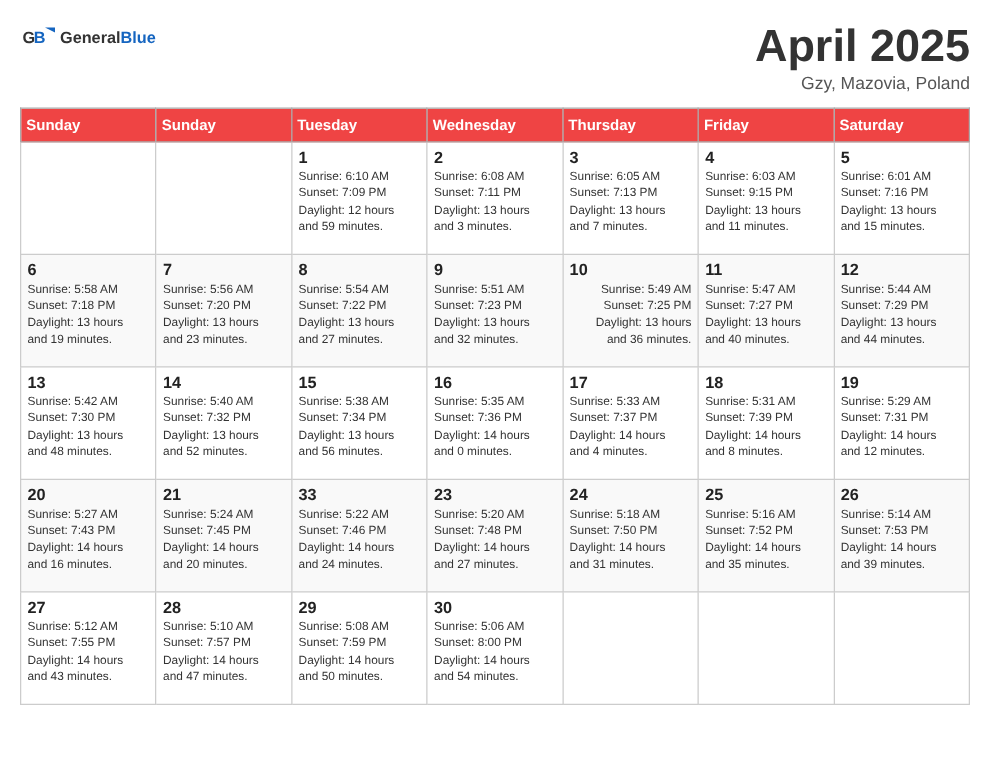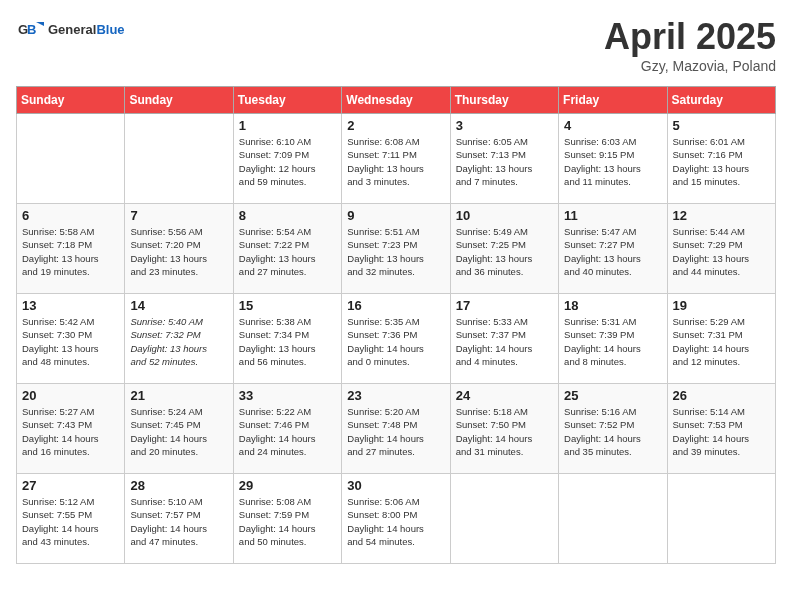--- a/index.html
+++ b/index.html
@@ -177,21 +177,21 @@
         </td>
         <td>
           <span class="day-number">9</span>
           <div class="day-info" style="white-space: pre-line;">Sunrise: 5:51 AM
 Sunset: 7:23 PM
 Daylight: 13 hours
 and 32 minutes.</div>
         </td>
         <td>
           <span class="day-number">10</span>
-          <div class="day-info" style="white-space: pre-line;">Sunrise: 5:49 AM
+          <div class="day-info" style="white-space: pre-line; text-align: right;">Sunrise: 5:49 AM
 Sunset: 7:25 PM
 Daylight: 13 hours
 and 36 minutes.</div>
         </td>
         <td>
           <span class="day-number">11</span>
           <div class="day-info" style="white-space: pre-line;">Sunrise: 5:47 AM
 Sunset: 7:27 PM
 Daylight: 13 hours
 and 40 minutes.</div>
@@ -207,21 +207,21 @@
       <tr>
         <td>
           <span class="day-number">13</span>
           <div class="day-info" style="white-space: pre-line;">Sunrise: 5:42 AM
 Sunset: 7:30 PM
 Daylight: 13 hours
 and 48 minutes.</div>
         </td>
         <td>
           <span class="day-number">14</span>
-          <div class="day-info" style="white-space: pre-line; font-style: italic;">Sunrise: 5:40 AM
+          <div class="day-info" style="white-space: pre-line;">Sunrise: 5:40 AM
 Sunset: 7:32 PM
 Daylight: 13 hours
 and 52 minutes.</div>
         </td>
         <td>
           <span class="day-number">15</span>
           <div class="day-info" style="white-space: pre-line;">Sunrise: 5:38 AM
 Sunset: 7:34 PM
 Daylight: 13 hours
 and 56 minutes.</div>

